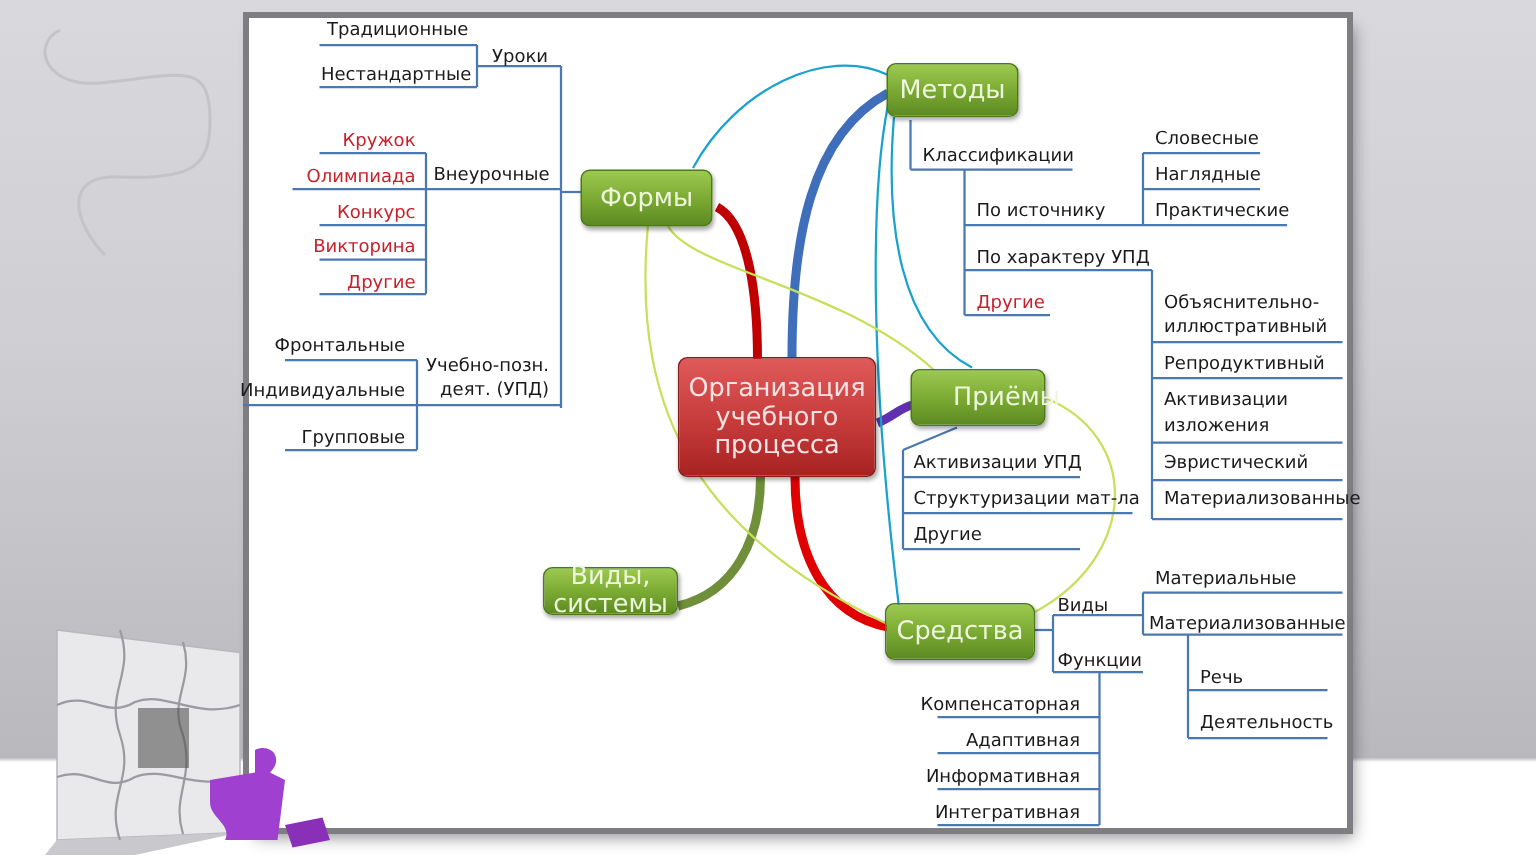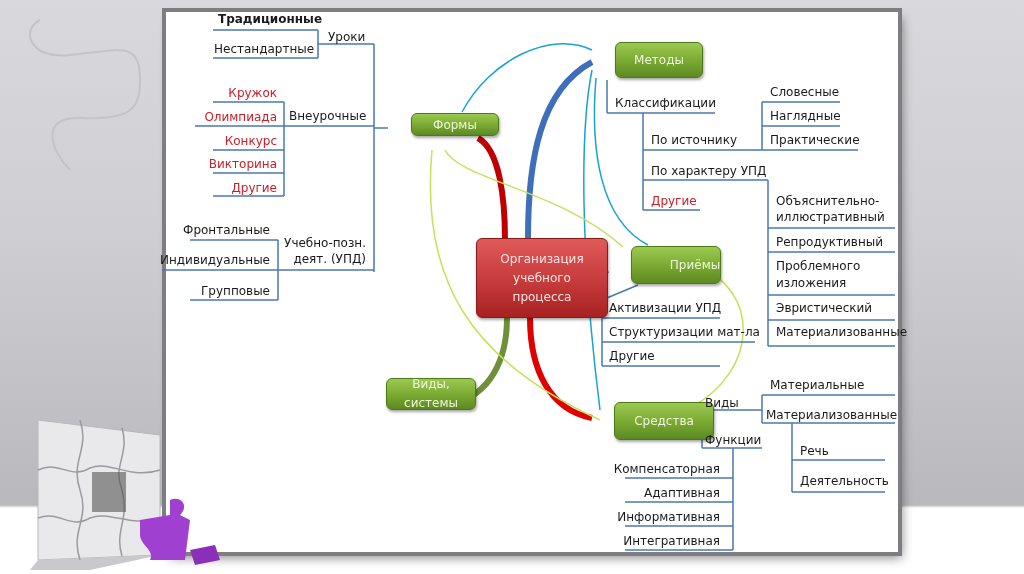--- a/index.html
+++ b/index.html
@@ -12,21 +12,21 @@
   .card {
     position:absolute; left:166px; top:12px; width:732px; height:540px;
     background:#ffffff;
     box-shadow: 0 0 0 4px #7e7d82, 4px 6px 10px rgba(0,0,0,0.45);
   }
   svg.lines { position:absolute; left:0; top:0; width:1024px; height:574px; }
   .node {
     position:absolute; color:#eef7dd; text-align:center;
     border-radius:6px; box-sizing:border-box;
     display:flex; align-items:center; justify-content:center;
-    font-size:12px; line-height:19px;margin-left:24px;
+    font-size:17px; line-height:19px;
   }
   .node.green {
     background: linear-gradient(180deg, #9cc94f 0%, #79a832 55%, #5c8a22 100%);
     border:1px solid #4d7a18;
     box-shadow: 1px 2px 3px rgba(0,0,0,0.35);
   }
   .node.red {
     background: linear-gradient(180deg, #e05a5a 0%, #c63a3a 55%, #a82222 100%);
     border:1px solid #8a1a1a; color:#fbe4e4;
     box-shadow: 1px 2px 3px rgba(0,0,0,0.35);
@@ -126,38 +126,38 @@
     <line x1="625" y1="478" x2="733" y2="478"></line>
     <line x1="625" y1="502" x2="733" y2="502"></line>
     <line x1="625" y1="526" x2="733" y2="526"></line>
     <line x1="625" y1="550" x2="733" y2="550"></line>
   </g>
 </svg>
 
 <div class="node red" style="left:452px; top:238px; width:132px; height:80px;">
   <span style="padding:0 10px;">Организация учебного процесса</span>
 </div>
-<div class="node green" style="left:387px; top:113px; width:88px; height:23px;align-items:flex-end;">
+<div class="node green" style="left:387px; top:113px; width:88px; height:38px;">
   <span>Формы</span>
 </div>
 <div class="node green" style="left:591px; top:42px; width:88px; height:36px;">
   <span>Методы</span>
 </div>
 <div class="node green" style="left:607px; top:246px; width:90px; height:38px;padding-left:38px;">
   <span>Приёмы</span>
 </div>
 <div class="node green" style="left:590px; top:402px; width:100px; height:38px;">
   <span>Средства</span>
 </div>
 <div class="node green" style="left:362px; top:378px; width:90px; height:32px;">
   <span style="padding:0 6px;">Виды, системы</span>
 </div>
 
 <div class="lbl" style="left:328px; top:30px;">Уроки</div>
-<div class="lbl" style="left:218px; top:12px;font-weight:bold;">Традиционные</div>
+<div class="lbl" style="left:218px; top:12px;">Традиционные</div>
 <div class="lbl" style="left:214px; top:42px;">Нестандартные</div>
 
 <div class="lbl" style="left:289px; top:109px;">Внеурочные</div>
 <div class="lbl red r" style="left:200px; width:77px; top:86px;">Кружок</div>
 <div class="lbl red r" style="left:190px; width:87px; top:110px;">Олимпиада</div>
 <div class="lbl red r" style="left:200px; width:77px; top:134px;">Конкурс</div>
 <div class="lbl red r" style="left:200px; width:77px; top:157px;">Викторина</div>
 <div class="lbl red r" style="left:200px; width:77px; top:181px;">Другие</div>
 
 <div class="lbl r" style="left:280px; width:86px; top:236px;">Учебно-позн.</div>
@@ -169,21 +169,21 @@
 <div class="lbl" style="left:615px; top:96px;">Классификации</div>
 <div class="lbl" style="left:651px; top:133px;">По источнику</div>
 <div class="lbl" style="left:770px; top:85px;">Словесные</div>
 <div class="lbl" style="left:770px; top:109px;">Наглядные</div>
 <div class="lbl" style="left:770px; top:133px;">Практические</div>
 <div class="lbl" style="left:651px; top:164px;">По характеру УПД</div>
 <div class="lbl red" style="left:651px; top:194px;">Другие</div>
 <div class="lbl" style="left:776px; top:194px;">Объяснительно-</div>
 <div class="lbl" style="left:776px; top:210px;">иллюстративный</div>
 <div class="lbl" style="left:776px; top:235px;">Репродуктивный</div>
-<div class="lbl" style="left:776px; top:259px;">Проблемного</div>
+<div class="lbl" style="left:776px; top:259px;">Активизации</div>
 <div class="lbl" style="left:776px; top:276px;">изложения</div>
 <div class="lbl" style="left:776px; top:301px;">Эвристический</div>
 <div class="lbl" style="left:776px; top:325px;">Материализованные</div>
 
 <div class="lbl" style="left:609px; top:301px;">Активизации УПД</div>
 <div class="lbl" style="left:609px; top:325px;">Структуризации мат-ла</div>
 <div class="lbl" style="left:609px; top:349px;">Другие</div>
 
 <div class="lbl" style="left:705px; top:396px;">Виды</div>
 <div class="lbl" style="left:705px; top:433px;">Функции</div>

